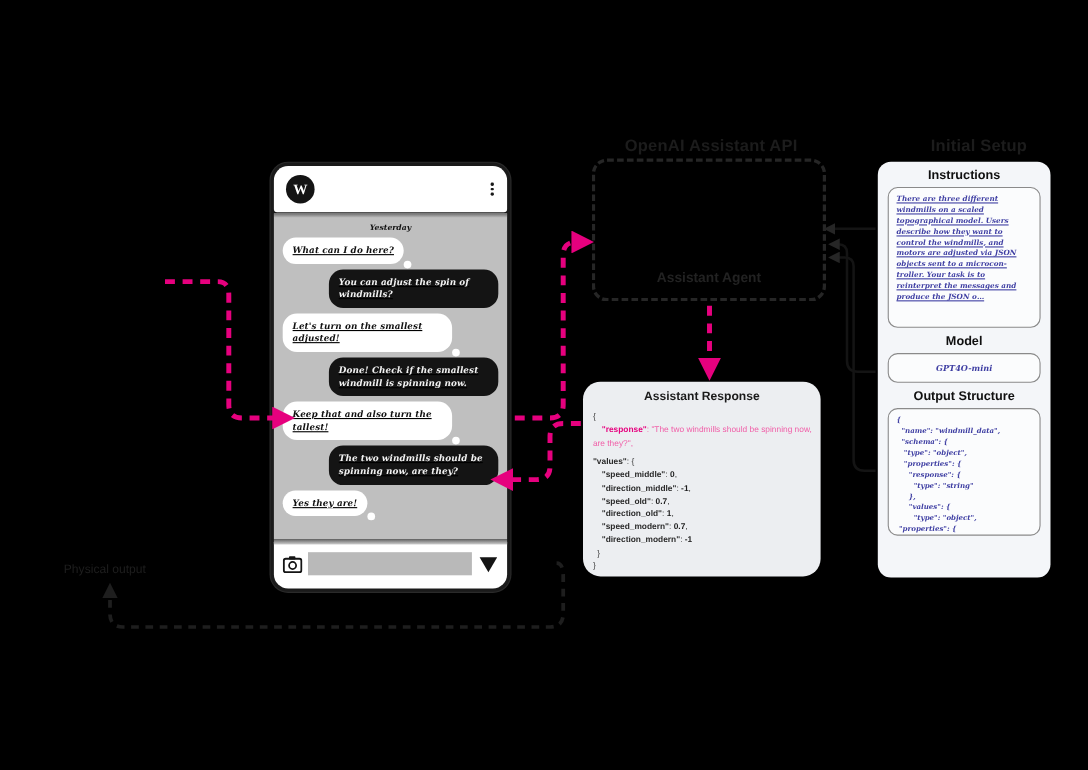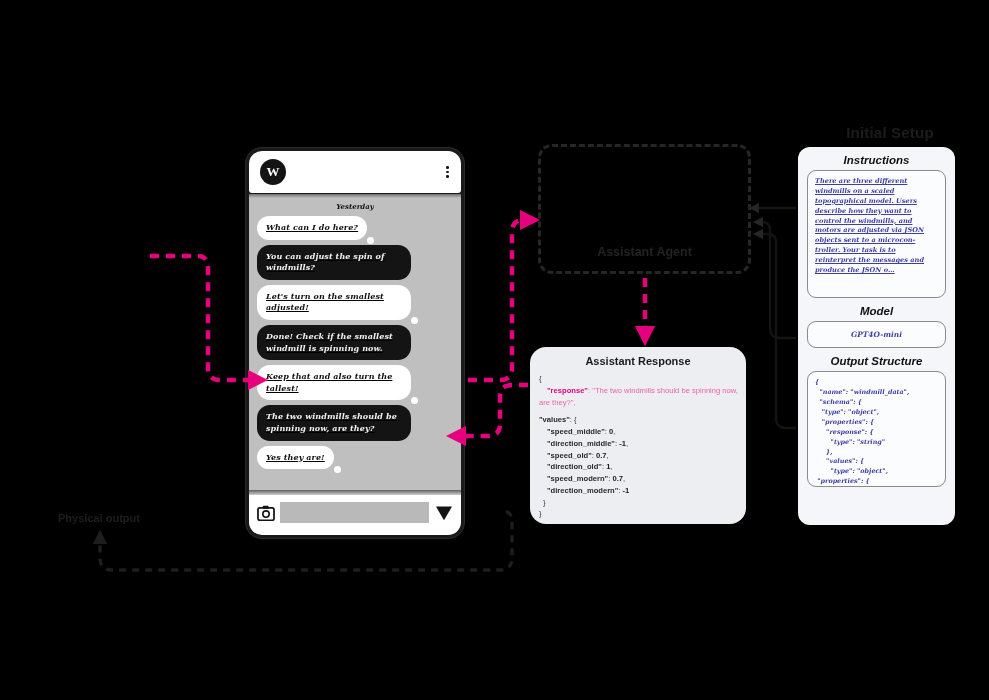--- a/index.html
+++ b/index.html
@@ -63,21 +63,21 @@
   #chat-area::before{
     content:""; position:absolute; left:0; top:0; width:100%; height:4px;
     background:linear-gradient(#6d6d6d,#bfbfbf);
   }
   #daystamp {
     text-align:center; font-size:7px; color:#111; margin-top:4px;
     font-family:"DejaVu Serif", serif; font-style:italic; font-weight:bold;
   }
   .msg-row { position:relative; margin:5px 8px; display:flex;text-decoration:underline; }
   .msg-row.in  { justify-content:flex-start; }
-  .msg-row.out { justify-content:flex-start; }
+  .msg-row.out { justify-content:flex-end; }
   .bubble {
     position:relative;
     max-width:154px;
     padding:6px 9px;
     border-radius:13px;
     font-size:8px;
     line-height:1.45;
     font-family:"DejaVu Serif", serif;
     font-style:italic; font-weight:bold;
     letter-spacing:.1px;
@@ -143,49 +143,49 @@
   #resp-json .wrap   { display:block; }
 
   
   #setup-panel {
     position:absolute; left:798px; top:147px; width:157px; height:378px;
     background:#f4f6f9; border-radius:12px;
   }
   .setup-h {
     text-align:center; font-size:11.5px; font-weight:bold; color:#101010;
     margin:7px 0 4px;
-    font-style:italic;
   }
   .setup-card {
     margin:0 9px; background:#fbfcfd;
     border:1px solid #8a8a8a; border-radius:9px;
     padding:6px 7px;
     font-family:"DejaVu Serif", serif;
     font-style:italic; font-weight:bold;
     font-size:6.6px; line-height:1.5;
     color:#3f3fa3;
   }
   #instr-card { height:128px; overflow:hidden;text-decoration:underline; }
   #model-card { text-align:center; font-size:7.4px; padding:7px; }
   #output-card { height:116px; overflow:hidden; font-size:6.4px; line-height:1.55; }
   #output-card span { display:block; white-space:pre; }
 
   
   #flow { position:absolute; inset:0; pointer-events:none; }
 
   #phys-label {
     position:absolute; left:58px; top:512px;
-    font-size:11px; font-weight:bold; color:#1e1e1e; white-space:nowrap;
+    font-size:11px; font-weight:normal; color:#1e1e1e; white-space:nowrap;
   }
 </style>
 </head>
 <body>
 
 <div id="stage">
 
+  <div class="col-title" id="title-api">OpenAI Assistant API</div>
   <div class="col-title" id="title-setup">Initial Setup</div>
 
   <div id="phone">
 
     <div id="phone-header">
       <div id="avatar">W</div>
       <div id="kebab">
         <i></i>
           <i></i>
           <i></i>

